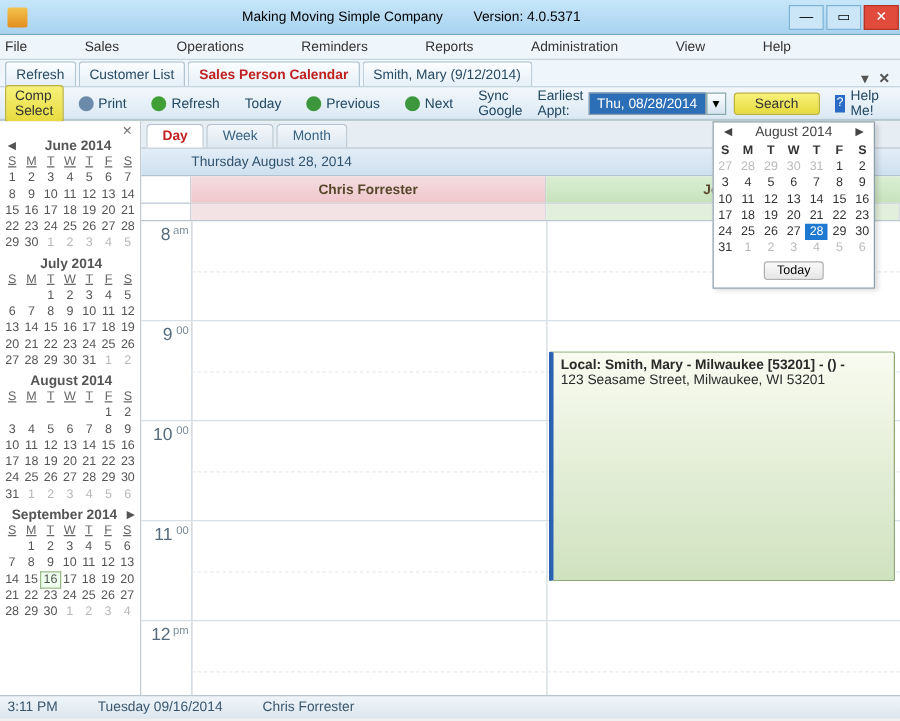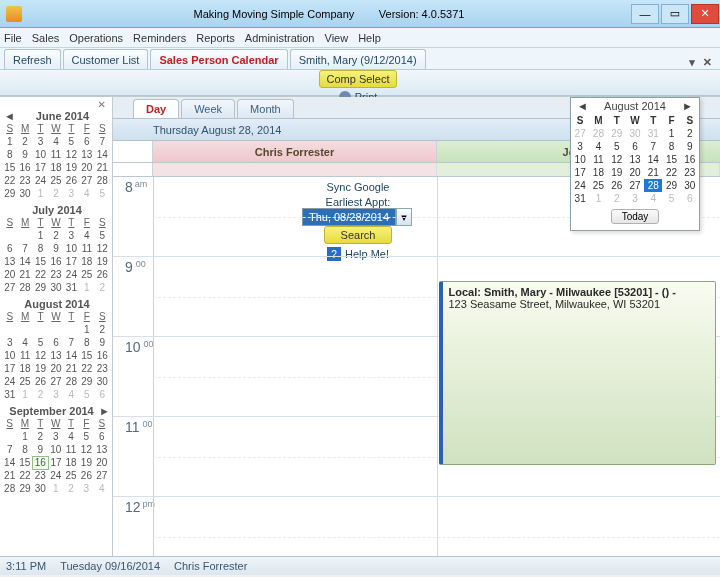--- a/index.html
+++ b/index.html
@@ -3,73 +3,73 @@
 <meta charset="utf-8">
 <style>
   * { box-sizing: border-box; font-family: "Segoe UI", Tahoma, sans-serif; font-size: 11px; }
   body { margin:0; padding:0; width:720px; height:577px; background:#f0f0f0; overflow:hidden; }
   .titlebar { height:28px; background:linear-gradient(#c7e6f9,#a8d3f0); display:flex; align-items:center; justify-content:space-between; border-bottom:1px solid #6fa7c8;}
   .titlebar .ticon { width:16px; height:16px; margin:0 6px; }
   .titlebar .tspace { flex:1; }
   .titlebar .winbtns { display:flex; }
   .titlebar .winbtn { width:28px; height:20px; margin:0 1px; display:flex; align-items:center; justify-content:center; background:#cbe7f7; border:1px solid #7eb3d5; font-size:11px; }
   .titlebar .close { background:#e04b3c; color:#fff; border-color:#b73325;}
-  .menubar { height:20px; background:#eef5fb; border-bottom:1px solid #c8d4dc; display:flex; align-items:center; padding:0 4px;}
+  .menubar { height:20px; background:#eef5fb; border-bottom:1px solid #c8d4dc; display:flex; align-items:center; padding:0 4px;gap:36px;}
   .menubar span { margin-right:10px; color:#333; }
   .tabstrip { height:22px; background:#eef5fb; display:flex; align-items:flex-end; padding:0 4px; border-bottom:1px solid #b8ccd9; }
   .tabstrip .tab { padding:2px 8px; background:linear-gradient(#fbfdff,#e4eff7); border:1px solid #b0c4d1; border-bottom:none; border-radius:3px 3px 0 0; margin-right:2px; color:#274a63; height:20px; display:flex; align-items:center;}
   .tabstrip .tab.red { color:#c02020; font-weight:bold;}
   .tabstrip .tail { flex:1; display:flex; justify-content:flex-end;}
   .tabstrip .tail span{ padding:0 4px; color:#555; font-weight:bold;}
-  .toolbar { height:26px; background:linear-gradient(#f2f7fb,#dbe9f4); display:flex; align-items:center; padding:0 4px; border-bottom:1px solid #b6c8d3;flex-direction:column;}
+  .toolbar { height:26px; background:linear-gradient(#f2f7fb,#dbe9f4); display:flex; align-items:center; padding:0 4px; border-bottom:1px solid #b6c8d3;}
   .toolbar .btn { display:flex; align-items:center; padding:2px 7px; margin-right:4px; border:1px solid transparent; border-radius:3px; color:#224761;}
   .toolbar .btn.y { background:linear-gradient(#f7f17a,#e6db3f); border:1px solid #bfb435; color:#333;}
   .toolbar .icon { width:12px; height:12px; margin-right:4px; border-radius:50%; display:inline-block;}
   .toolbar .print{ background:#6c8aaa;} .toolbar .refresh{background:#41a035;border-radius:50%;} .toolbar .prev{background:#3c973c;} .toolbar .next{background:#3c973c;} .toolbar .help{background:#2a6bc7;color:#fff;width:14px;height:14px;display:inline-flex;align-items:center;justify-content:center;font-size:10px;margin-right:4px;}
   .toolbar .lbl { color:#224761; margin-right:4px;}
   .datebox { flex:0 0 auto; display:flex; align-items:flex-start;}
   .datebox .input { background:#2c6fb7; color:#fff; padding:2px 6px; border:1px solid #89a; min-width:86px; }
   .datebox .dd { width:16px; height:18px; background:linear-gradient(#fafcff,#d6e4f0); border:1px solid #8aa; display:flex; align-items:center; justify-content:center; margin-right:6px;}
   .main { display:flex; height:460px; background:#fff; border-top:1px solid #bcc; }
   .side { width:113px; border-right:1px solid #c3cbd1; background:#fff; overflow:hidden; padding:2px 0 0 2px;}
   .minical { margin-bottom:4px; }
   .minical .mchead { text-align:center; font-weight:bold; color:#555; font-size:11px; display:flex; justify-content:space-between; padding:0 2px;}
   .minical .mchead .arrow{color:#555;}
   .minical table { border-collapse:collapse; width:108px;}
   .minical th, .minical td { width:15px; text-align:center; font-size:10px; color:#555; padding:0; height:13px;}
   .minical th{ font-weight:normal; text-decoration:underline; color:#666;}
   .minical td.dim{ color:#b8b8b8;}
   .minical td.sel{ background:#efe; border:1px solid #9b8;}
   .miniclose{ text-align:right; font-size:10px; color:#777; padding-right:6px;}
   .calbody { flex:1; display:flex; flex-direction:column; position:relative;}
-  .viewtabs { height:22px; background:#e6edf3; display:flex; align-items:flex-end; padding-left:20px; border-bottom:1px solid #b3c2ce;}
+  .viewtabs { height:22px; background:#e6edf3; display:flex; align-items:flex-end; padding-left:4px; border-bottom:1px solid #b3c2ce;}
   .viewtabs .vtab{ padding:3px 12px; border:1px solid #b3c2ce; border-bottom:none; background:linear-gradient(#f3f7fb,#dde8f1); border-radius:4px 4px 0 0; margin-right:2px; color:#3a6283;}
   .viewtabs .vtab.active{ color:#c02020; font-weight:bold; background:#fff;}
   .dayhdr { height:22px; background:linear-gradient(#e2edf7,#cfe0ee); border-bottom:1px solid #b2c3d0; display:flex; align-items:center; padding-left:40px; color:#2f536f;}
   .colhdr { height:22px; display:flex; border-bottom:1px solid #bbc8d2;}
   .colhdr .gutter{ width:40px; border-right:1px solid #c9d2d9;}
   .colhdr .col{ flex:1; text-align:center; line-height:22px; font-weight:bold; color:#57482c;}
   .colhdr .c1{ background:linear-gradient(#f5dde0,#efc7cb); border-right:1px solid #c9d2d9;}
   .colhdr .c2{ background:linear-gradient(#dbeed3,#c8e2bd);}
   .alldayrow { height:14px; display:flex; border-bottom:1px solid #bcc8d0;}
   .alldayrow .gutter{width:40px;border-right:1px solid #c9d2d9;}
   .alldayrow .ad{flex:1; border-right:1px solid #d6dde3;}
   .alldayrow .a1{background:#f3e3e5;} .alldayrow .a2{background:#e3efdd;}
   .grid { position:relative; flex:1; overflow:hidden;}
   .hourrow { position:absolute; left:0; right:0; height:80px; border-bottom:1px solid #d7e0e7;}
   .hourrow .half{ position:absolute; top:40px; left:40px; right:0; border-top:1px dashed #e6ebef; height:0;}
   .hourrow .gutline{ position:absolute; top:0; left:40px; bottom:0; border-left:1px solid #c9d2d9; width:0;}
   .hourrow .midline{ position:absolute; top:0; left:50%; bottom:0; border-left:1px solid #d1dbe2; width:0; margin-left:20px;}
-  .hourlabel { position:absolute; left:12px; top:2px; width:38px; color:#546b7d;}
+  .hourlabel { position:absolute; left:0; top:2px; width:38px; text-align:right; color:#546b7d;}
   .hourlabel .hr{ font-size:14px; color:#556b7d;} .hourlabel .mer{ font-size:9px; color:#7a8c99; margin-left:2px; vertical-align:top;}
   .hourlabel .min{ font-size:9px; color:#7a8c99; vertical-align:top; margin-left:3px;}
   .appt{ position:absolute; left:50%; margin-left:22px; right:4px; top:104px; height:184px; background:linear-gradient(#f9fbf0,#cfe2bf); border:1px solid #8fa877; border-left:4px solid #2a62b1; border-radius:2px; padding:4px 6px; color:#2a2a2a; font-size:12px;}
   .appt .aline1{font-weight:bold;}
   .statusbar{ height:19px; background:linear-gradient(#eef4f9,#dde7ef); border-top:1px solid #b8c6d0; display:flex; align-items:center; padding:0 6px; color:#3a566c;}
-  .statusbar .cell{ margin-right:14px;}
+  .statusbar .cell{ margin-right:32px;}
   
   .popup { position:absolute; top:0; right:20px; width:130px; background:#fff; border:1px solid #8fa0ad; z-index:30; box-shadow:2px 2px 4px rgba(0,0,0,0.15);}
   .popup .phdr{ display:flex; justify-content:space-between; align-items:center; padding:2px 6px; color:#444;}
   .popup table{ border-collapse:collapse; width:100%;}
   .popup th,.popup td{ text-align:center; font-size:10px; padding:1px 0; color:#333; width:14%;}
   .popup td.dim{ color:#bbb;}
   .popup td.sel{ background:#1f78d1; color:#fff;}
   .popup .todaybtn{ text-align:center; padding:4px 0 6px;}
   .popup .todaybtn button{ font-size:10px; padding:1px 10px; background:linear-gradient(#fafafa,#e6e6e6); border:1px solid #b0b0b0; border-radius:3px;}
   .wrap{ position:relative;}

